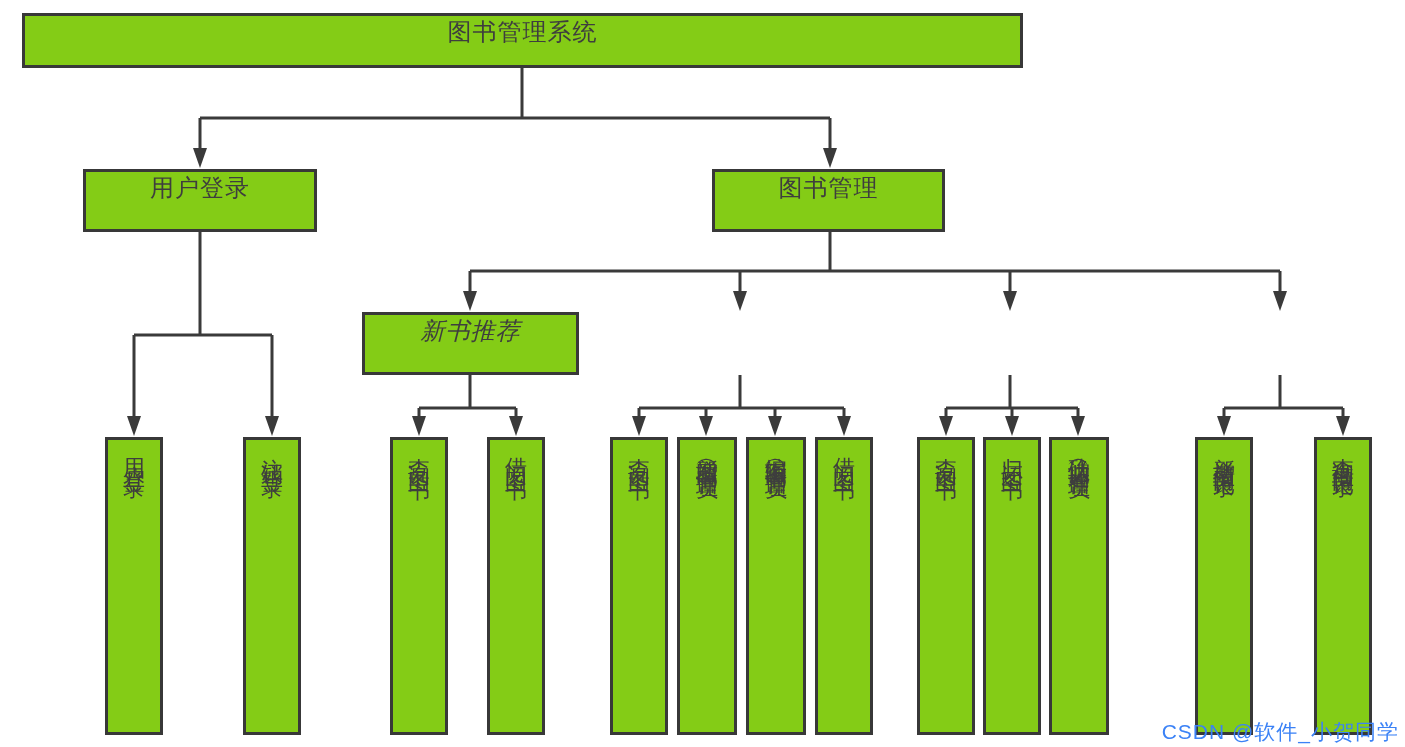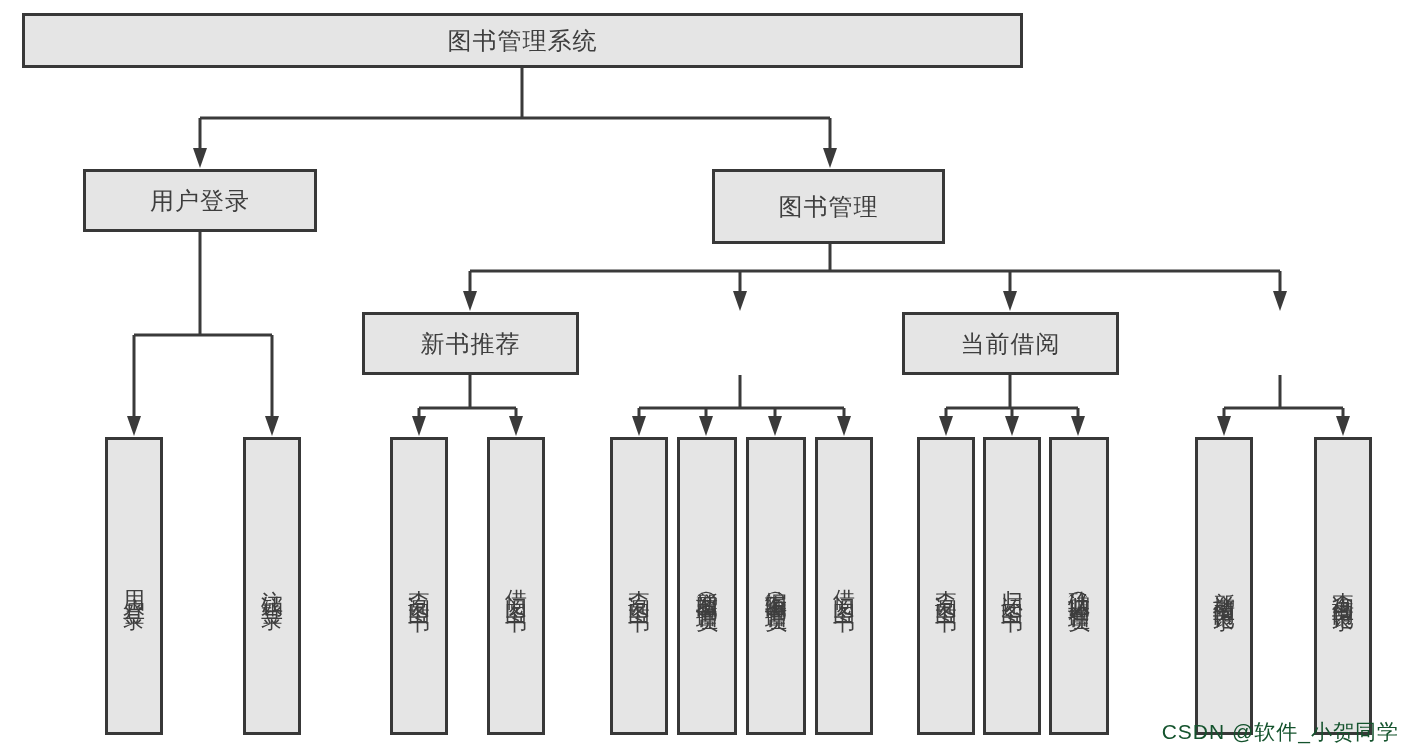--- a/index.html
+++ b/index.html
@@ -13,52 +13,52 @@
   }
   #wires {
     position: absolute;
     left: 0; top: 0;
     width: 1405px; height: 747px;
     z-index: 1;
   }
   .box {
     position: absolute;
     box-sizing: border-box;
-    background: #e5e5e5;
+    background: #84cc16;
     border: 3px solid #383838;
     display: flex;
-    align-items: center;
+    align-items: flex-start;
     justify-content: center;
     z-index: 2;
   }
   .hlabel {
     font-size: 24px;
     color: #3e3e3e;
     letter-spacing: 1px;
     white-space: nowrap;
   }
   .root  { left: 22px;  top: 13px;  width: 1001px; height: 55px; }
   .lvl2a { left: 83px;  top: 169px; width: 234px;  height: 63px; }
-  .lvl2b { left: 712px; top: 169px; width: 233px;  height: 75px; }
-  .lvl3  { top: 312px;  width: 217px; height: 63px; }
+  .lvl2b { left: 712px; top: 169px; width: 233px;  height: 63px; }
+  .lvl3  { top: 312px;  width: 217px; height: 63px; font-style: italic; }
   .tall  { top: 437px;  width: 58px;  height: 298px; }
   .vtext {
     writing-mode: vertical-rl;
     text-orientation: mixed;
     font-size: 22px;
     color: #3e3e3e;
     letter-spacing: 7px;
     line-height: 1;
   }
   .watermark {
     position: absolute;
     right: 6px;
     bottom: 1px;
     font-size: 21px;
-    color: #14532d;
+    color: #3b82f6;
     z-index: 3;
     letter-spacing: 1px;
     white-space: nowrap;
   }
 </style>
 </head>
 <body>
 
 <div id="canvas">
 
@@ -125,23 +125,20 @@
   <div class="box lvl2a">
     <span class="hlabel">用户登录</span>
   </div>
   <div class="box lvl2b">
     <span class="hlabel">图书管理</span>
   </div>
 
   <div class="box lvl3" style="left:362px">
     <span class="hlabel">新书推荐</span>
   </div>
-  <div class="box lvl3" style="left:902px">
-    <span class="hlabel">当前借阅</span>
-  </div>
 
   <div class="box tall" style="left:105px">
     <span class="vtext">用户登录</span>
   </div>
   <div class="box tall" style="left:243px">
     <span class="vtext">注销登录</span>
   </div>
 
   <div class="box tall" style="left:390px">
     <span class="vtext">查询图书</span>

